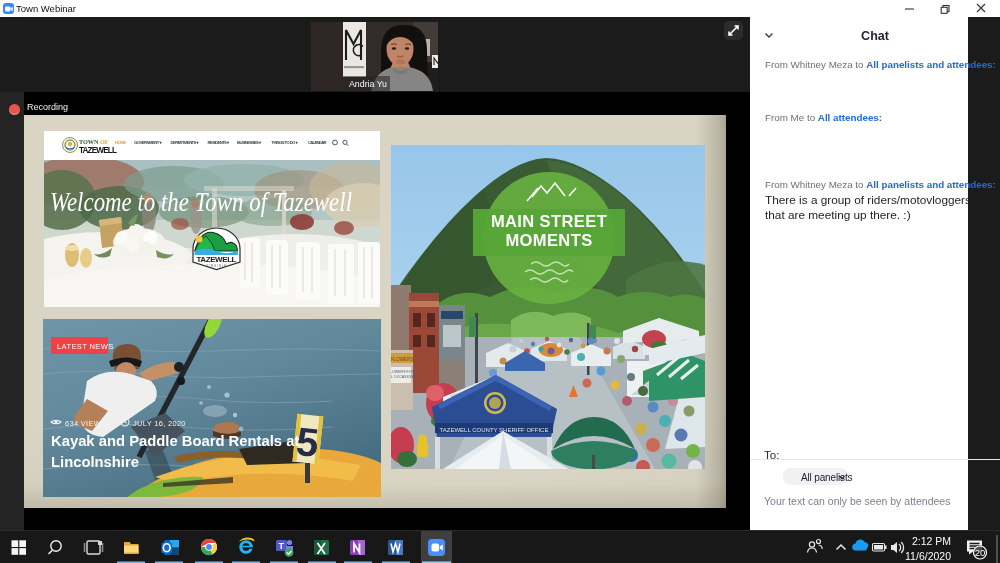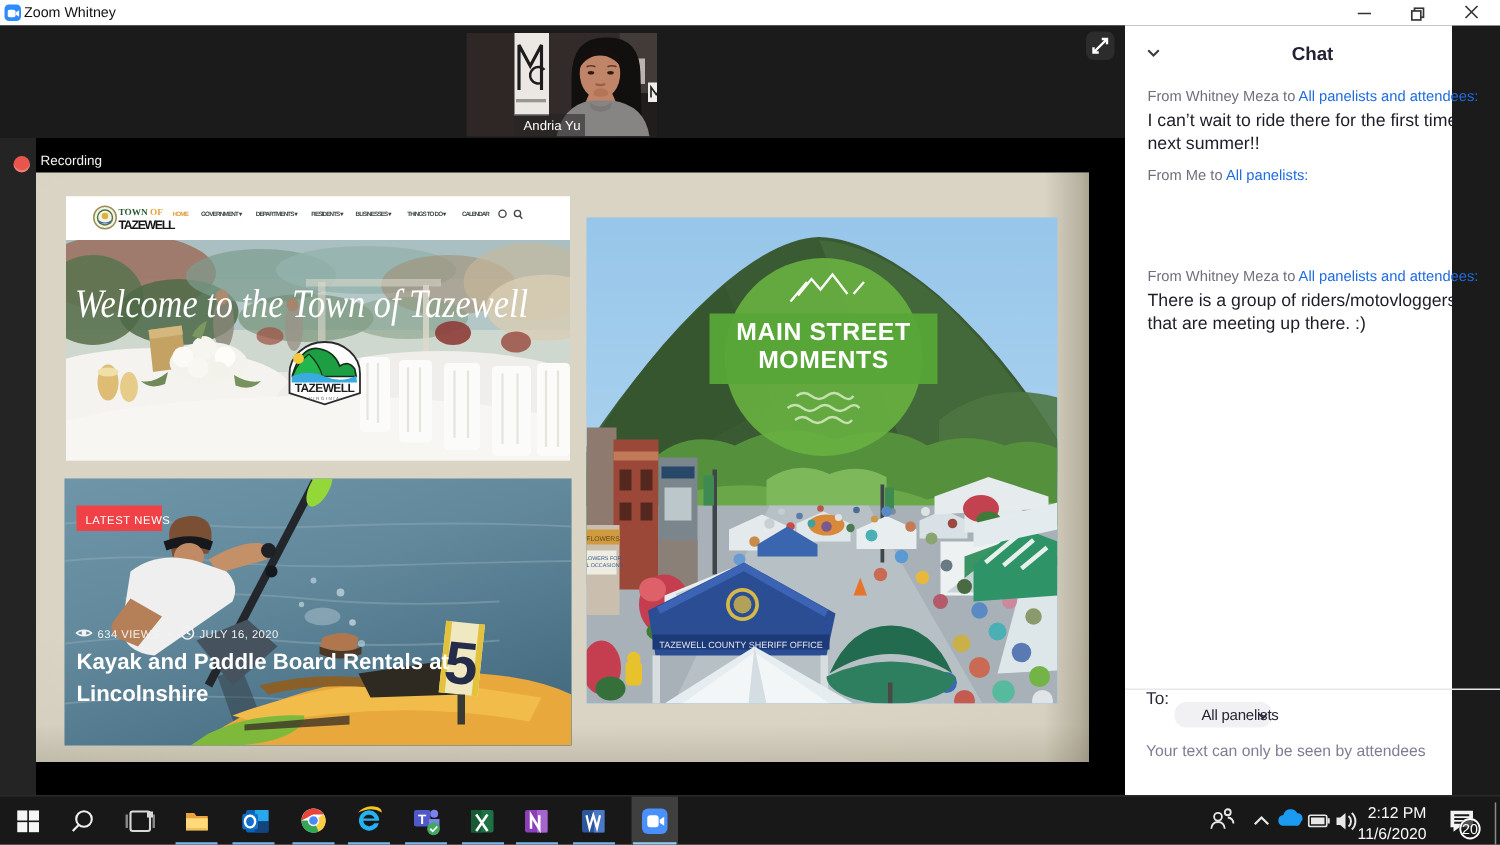--- a/index.html
+++ b/index.html
@@ -38,37 +38,37 @@
   
   #card2 { left:19px; top:204px; width:338px; height:178px; overflow:hidden;
      background:linear-gradient(160deg,#7198a9 0%, #6d93a4 30%, #5e8496 55%, #4e7385 80%, #42687a 100%); }
 
   
   #card3 { left:367px; top:30px; width:314px; height:324px; overflow:hidden; background:#9cc8e8; }
 
   
   #chat { left:750px; top:17px; width:218px; height:513px; background:#fff; font-family:"Liberation Sans",sans-serif;}
   .from { position:absolute; left:15px; font-size:9.8px; color:#6f6f7d; white-space:nowrap; }
-  .from b { color:#1f6be0; font-weight:normal; }
+  .from b { color:#1f6be0; font-weight:bold; }
   .msg { position:absolute; left:15px; font-size:11.8px; line-height:14.6px; color:#1d1d28; width:213px; }
 
   
   #taskbar { left:0; top:530px; width:1000px; height:33px; background:#181818; border-top:1px solid #2a2a2a; }
 </style>
 </head>
 <body>
 <div id="stage">
 
   <div id="titlebar" class="abs">
     <div id="zicon" class="abs"></div>
     <svg class="abs" style="left:5px;top:5.5px" width="8" height="6" viewBox="0 0 8 6">
       <rect x="0" y="0.5" width="5.4" height="5" rx="1.4" fill="#fff"></rect>
       <path d="M5.6 2.2 L7.8 0.8 L7.8 5.2 L5.6 3.8 Z" fill="#fff"></path>
     </svg>
-    <div id="ztitle" class="abs">Zoom Whitney</div>
+    <div id="ztitle" class="abs">Town Webinar</div>
     <svg class="abs" style="left:905px;top:3px" width="90" height="11" viewBox="0 0 90 11">
       <line x1="0" y1="6" x2="9" y2="6" stroke="#333" stroke-width="1.1"></line>
       <rect x="38" y="2.5" width="6" height="6" fill="none" stroke="#333" stroke-width="1.1"></rect>
       <rect x="36.2" y="4.3" width="6" height="6" fill="#fff" stroke="#333" stroke-width="1.1"></rect>
       <path d="M72 1 L80 9 M80 1 L72 9" stroke="#333" stroke-width="1.1"></path>
     </svg>
   </div>
 
   <div id="main" class="abs">
     <div id="video" class="abs">
@@ -467,29 +467,28 @@
     <div id="rectext" class="abs">Recording</div>
   </div>
 
   <div id="chat" class="abs">
     <svg class="abs" style="left:14px;top:15px" width="10" height="7" viewBox="0 0 10 7">
       <path d="M1.5 1.5 L5 5 L8.5 1.5" stroke="#3a3a45" stroke-width="1.4" fill="none"></path>
     </svg>
     <div class="abs" style="left:0;top:12px;width:250px;text-align:center;font-size:12.5px;font-weight:bold;color:#232333">Chat</div>
 
     <div class="from" style="top:42px">From Whitney Meza to <b>All panelists and attendees:</b></div>
-    <div class="msg" style="top:56px">I can’t wait to ride there for the first time next summer!!</div>
-
-    <div class="from" style="top:95px">From Me to <b>All panelists:</b></div>
+
+    <div class="from" style="top:95px">From Me to <b>All attendees:</b></div>
 
     <div class="from" style="top:162px">From Whitney Meza to <b>All panelists and attendees:</b></div>
     <div class="msg" style="top:176px">There is a group of riders/motovloggers that are meeting up there. :)</div>
 
     <div class="abs" style="left:0;top:442px;width:250px;height:1px;background:#e7e7ec"></div>
-    <div class="abs" style="left:14px;top:443px;font-size:11.5px;color:#2a2a35">To:</div>
+    <div class="abs" style="left:14px;top:432px;font-size:11.5px;color:#2a2a35">To:</div>
     <div class="abs" style="left:33px;top:451px;width:65px;height:17px;background:#f1f1f4;border-radius:8px;">
       <span class="abs" style="left:18px;top:4px;font-size:10px;letter-spacing:-0.15px;color:#232333;white-space:nowrap">All panelists</span>
       <svg class="abs" style="left:55px;top:6.5px" width="8" height="6" viewBox="0 0 8 6">
         <path d="M1.5 1 L4 3.8 L6.5 1" stroke="#232333" stroke-width="1.2" fill="none"></path>
       </svg>
     </div>
     <div class="abs" style="left:14px;top:478px;font-size:10.5px;color:#7e7e96">Your text can only be seen by attendees</div>
   </div>
 
   <div id="taskbar" class="abs">

